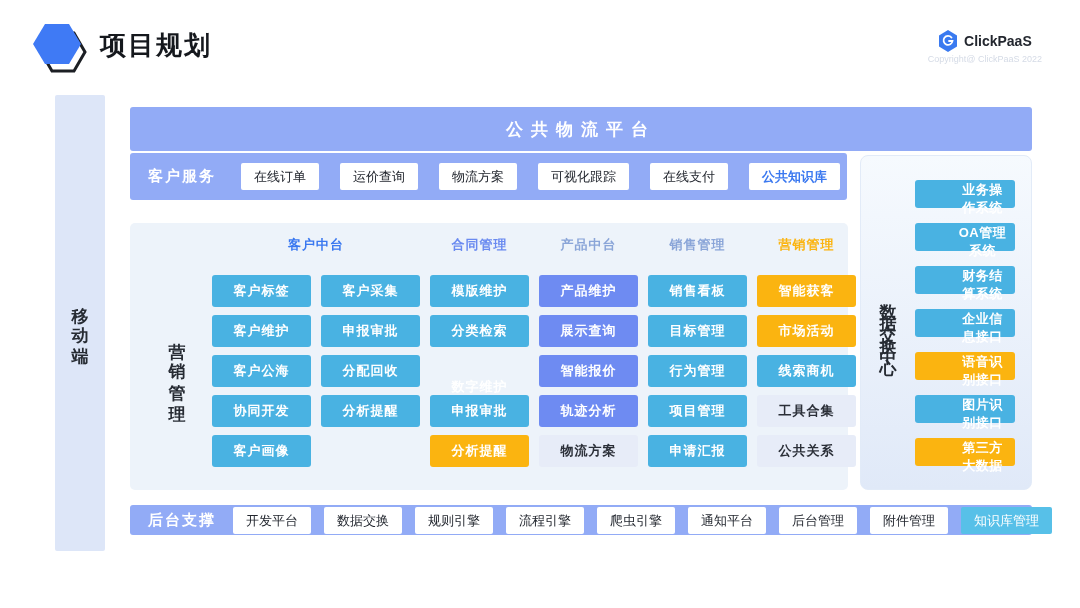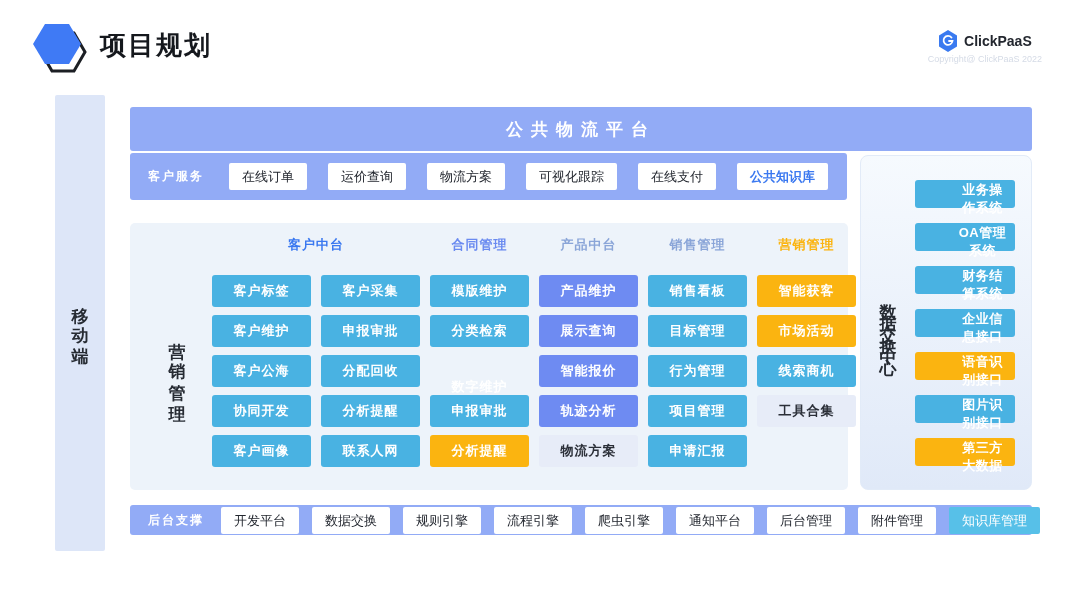--- a/index.html
+++ b/index.html
@@ -21,21 +21,21 @@
   .mobile-bar .v-text{font-size:17px;letter-spacing:20px;}
 
   
   .banner{position:absolute;left:130px;top:107px;width:902px;height:44px;background:#92abf6;border-radius:3px;
           display:flex;align-items:center;justify-content:center;}
   .banner span{color:#fff;font-size:17px;font-weight:bold;letter-spacing:8px;}
 
   .peri-row{position:absolute;background:#92abf6;border-radius:3px;display:flex;align-items:center;}
   .cs-bar{left:130px;top:153px;width:717px;height:47px;padding:0 0 0 18px;box-sizing:border-box;gap:21px;}
   .bk-bar{left:130px;top:505px;width:902px;height:30px;padding:0 0 0 18px;box-sizing:border-box;gap:13px;}
-  .row-label{color:#fff;font-size:12px;font-weight:bold;letter-spacing:2px;margin-right:4px;white-space:nowrap;}
+  .row-label{color:#fff;font-size:15px;font-weight:bold;letter-spacing:2px;margin-right:4px;white-space:nowrap;}
 
   .btn{border:none;border-radius:2px;font-family:Liberation Sans, sans-serif;font-size:13px;line-height:1;
        padding:7px 13px;white-space:nowrap;cursor:pointer;}
   .btn.white{background:#ffffff;color:#23272f;}
   .btn.white-blue{background:#ffffff;color:#3a78f0;font-weight:bold;}
   .btn.sky-light{background:#57c0e8;color:#ffffff;}
 
   
   .matrix{position:absolute;left:130px;top:223px;width:718px;height:267px;background:#edf3fa;border-radius:5px;
           display:grid;grid-template-columns:50px repeat(6,99px);column-gap:10px;row-gap:8px;
@@ -131,24 +131,24 @@
       <div class="cell peri" style="grid-area: 4 / 5;">智能报价</div>
       <div class="cell sky" style="grid-area: 4 / 6;">行为管理</div>
       <div class="cell sky" style="grid-area: 4 / 7;">线索商机</div>
       <div class="cell sky" style="grid-area: 5 / 2;">协同开发</div>
       <div class="cell sky" style="grid-area: 5 / 3;">分析提醒</div>
       <div class="cell sky" style="grid-area: 5 / 4;">申报审批</div>
       <div class="cell peri" style="grid-area: 5 / 5;">轨迹分析</div>
       <div class="cell sky" style="grid-area: 5 / 6;">项目管理</div>
       <div class="cell light" style="grid-area: 5 / 7;">工具合集</div>
       <div class="cell sky" style="grid-area: 6 / 2;">客户画像</div>
-      <div class="cell sky" style="grid-area: 6 / 3;">联系人网</div>
       <div class="cell orange" style="grid-area: 6 / 4;">分析提醒</div>
       <div class="cell light" style="grid-area: 6 / 5;">物流方案</div>
       <div class="cell sky" style="grid-area: 6 / 6;">申请汇报</div>
+      <div class="cell light" style="grid-area: 6 / 7;">公共关系</div>
     </div>
 
   <div class="dx-panel">
     <div class="dx-side">
       <span class="v-text">数据交换中心</span>
     </div>
     <div class="dx-list">
 
     <button class="dx-btn sky">业务操作系统</button>
         <button class="dx-btn sky">OA管理系统</button>

